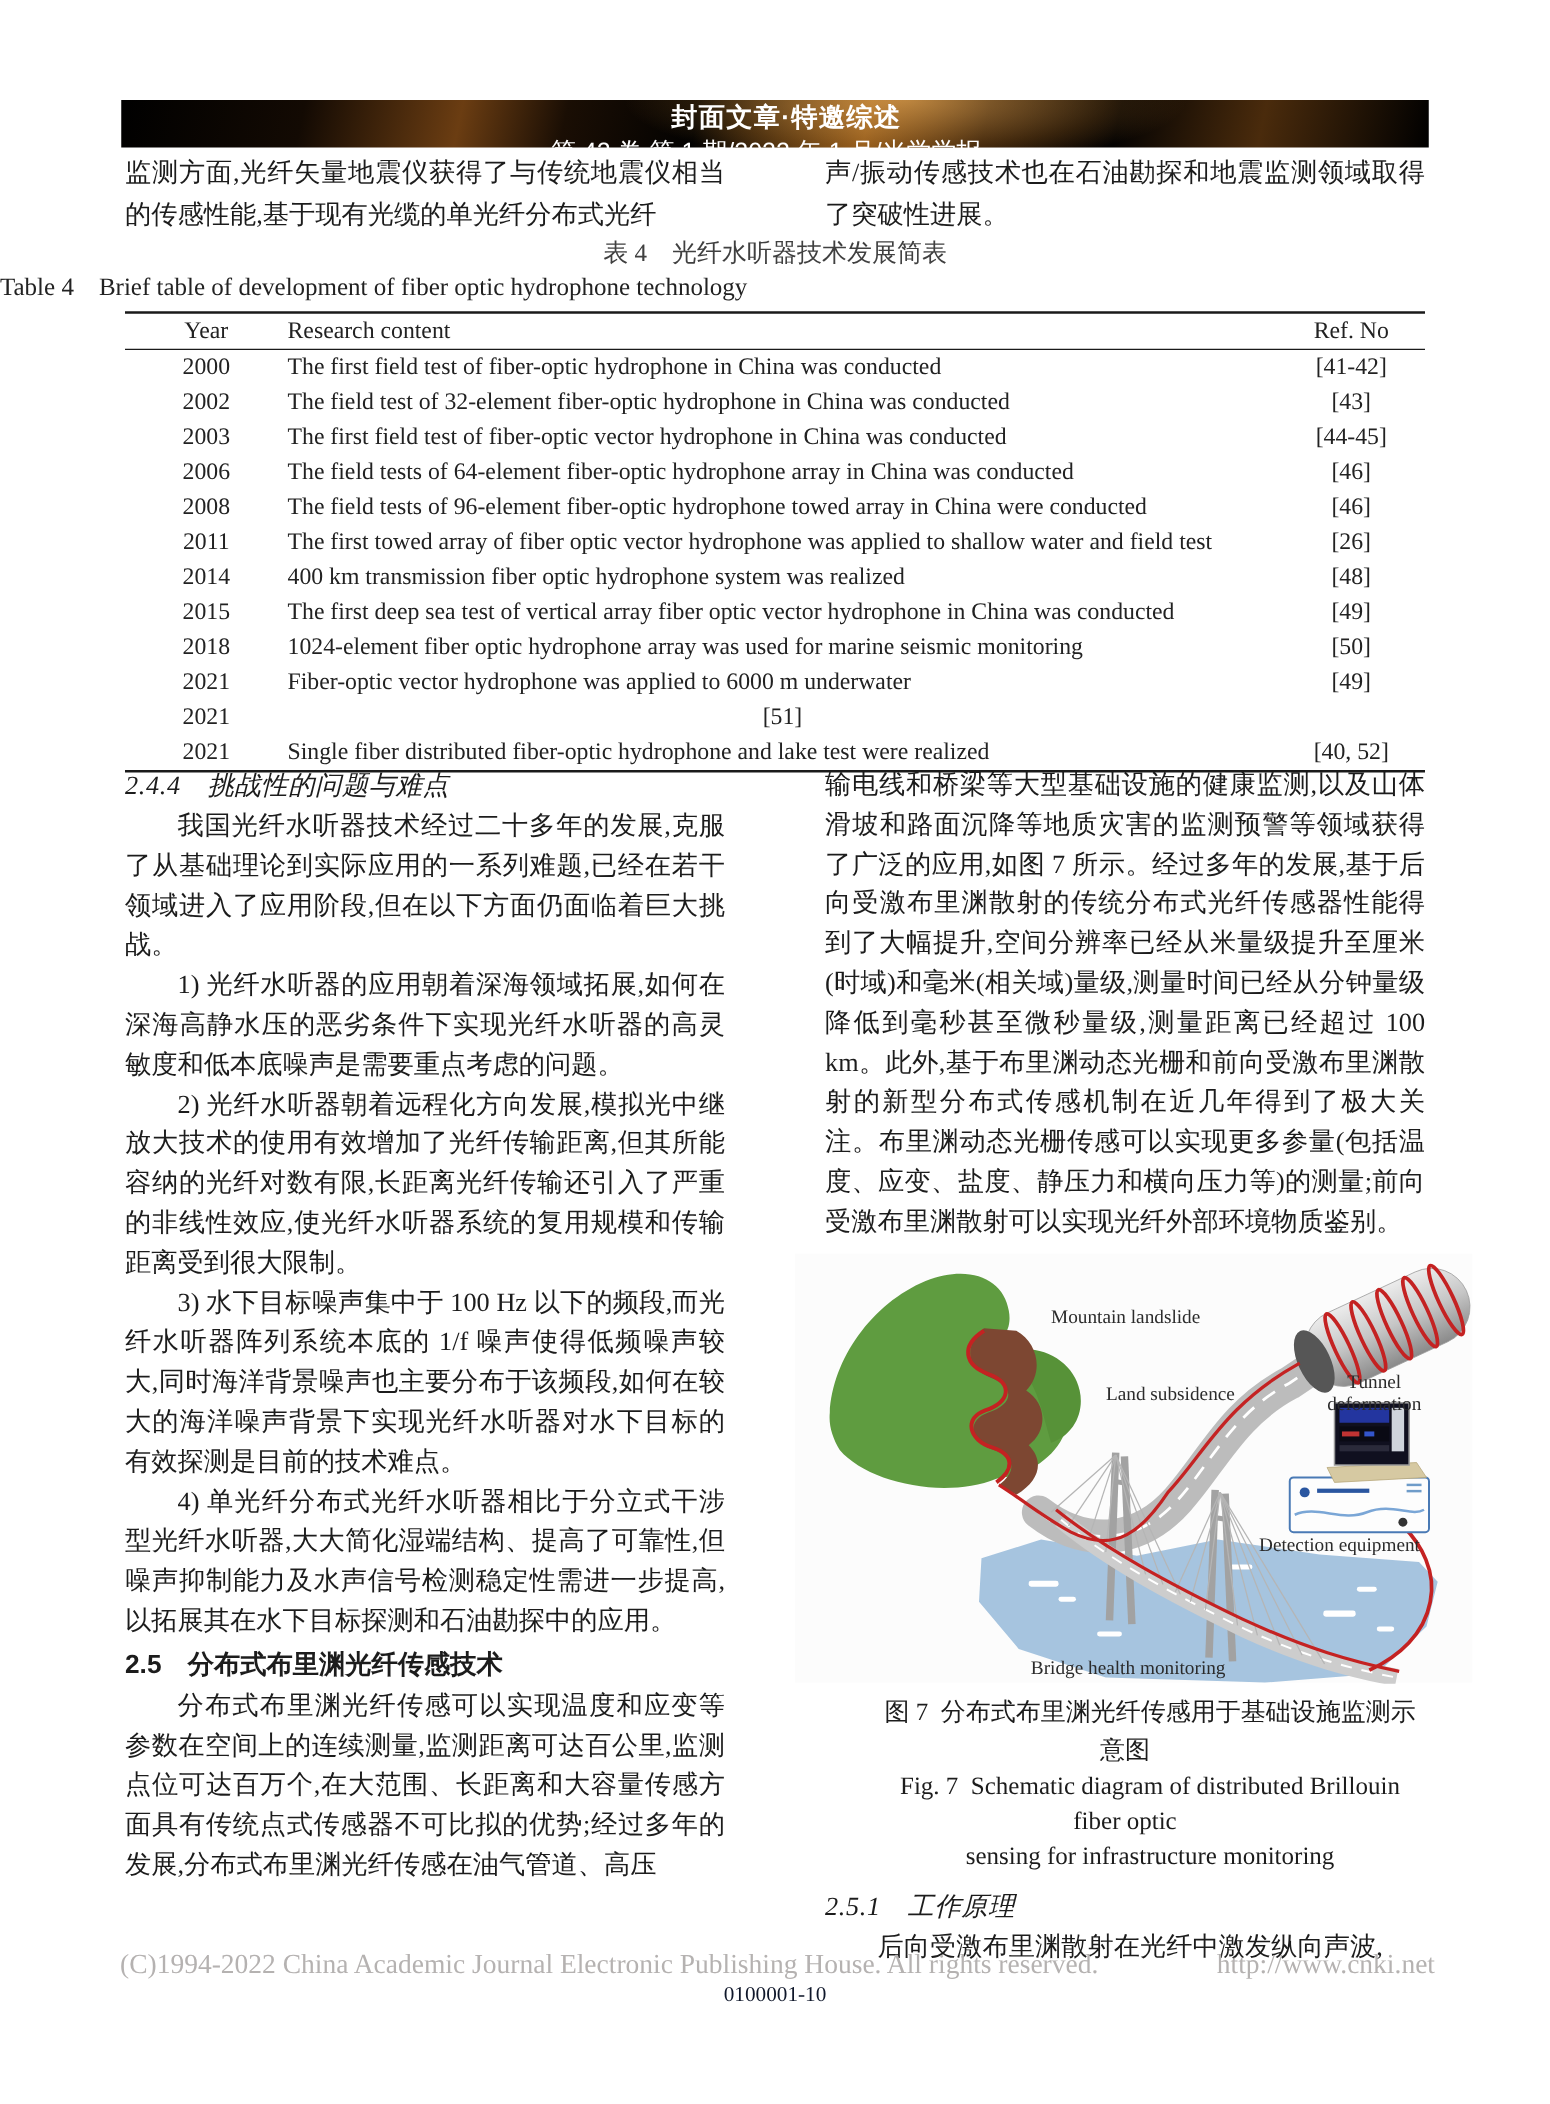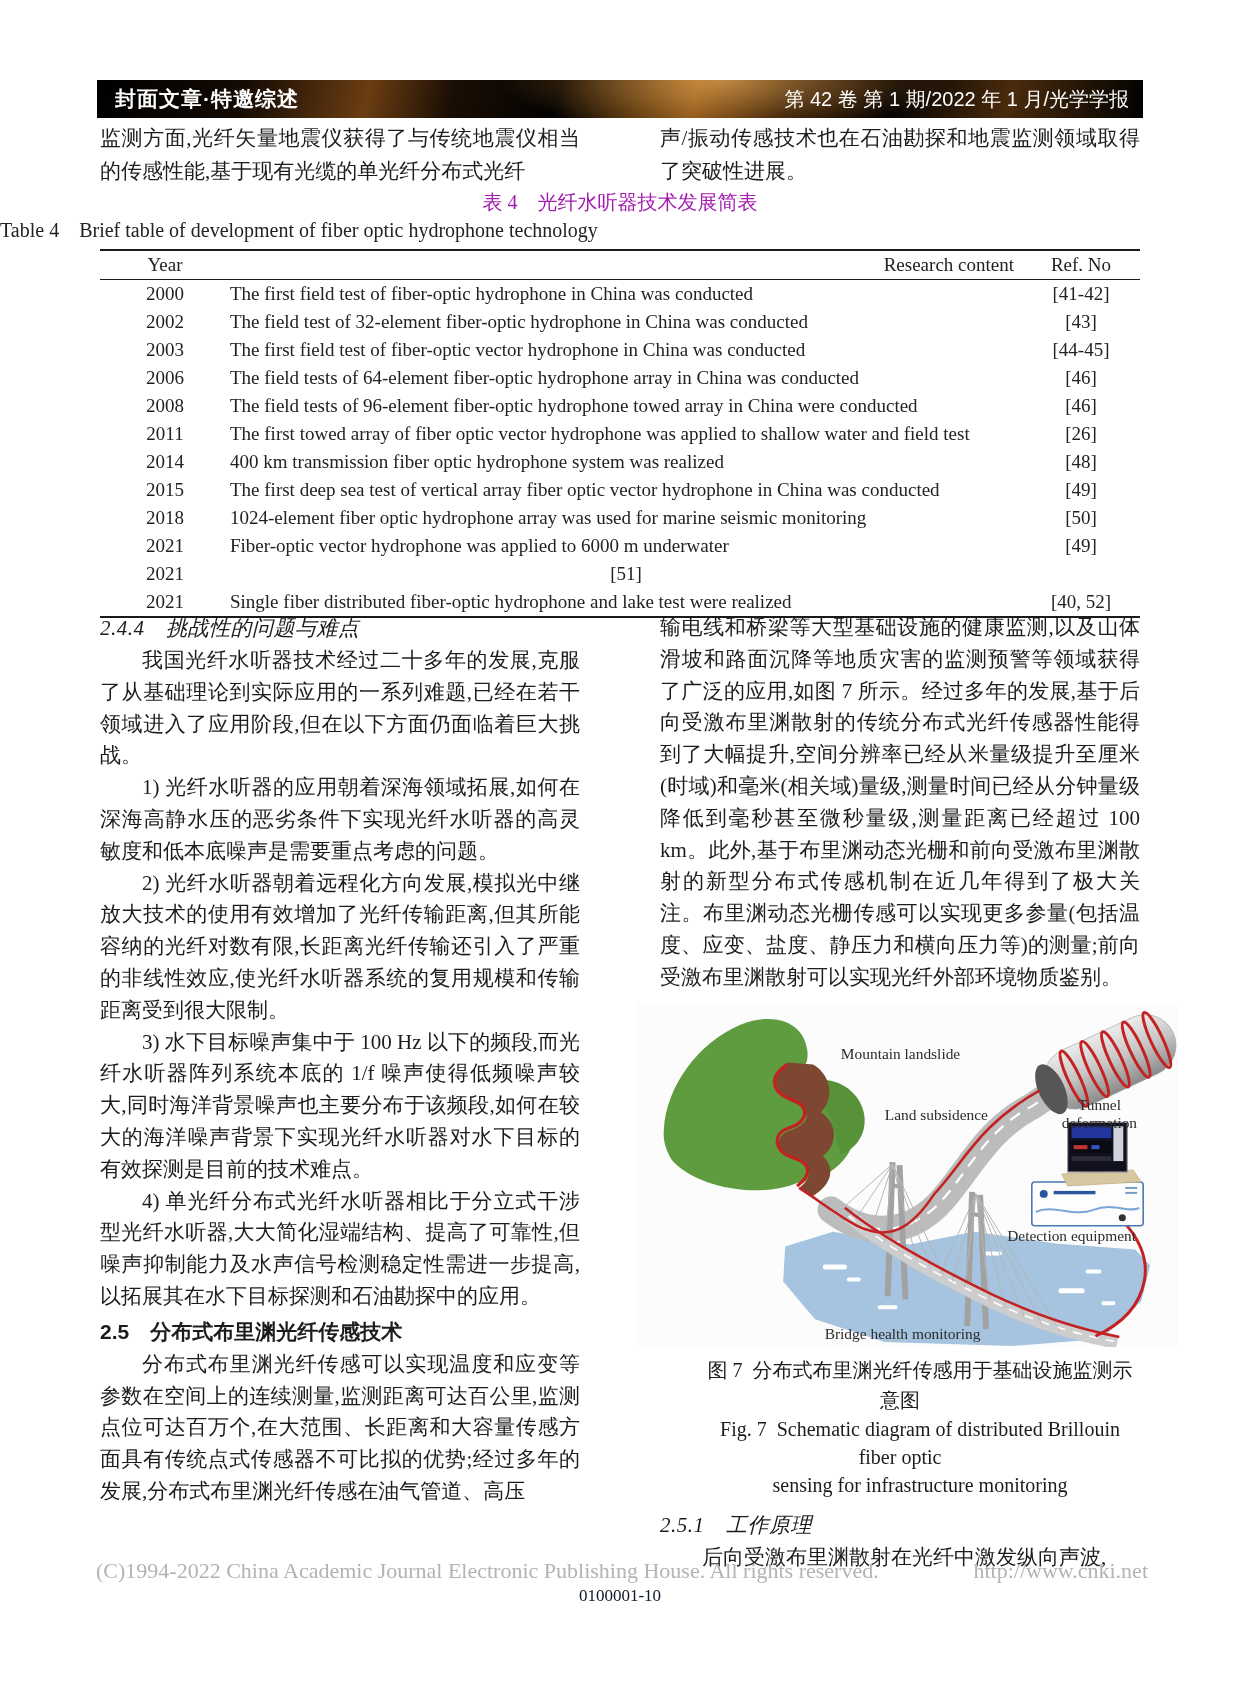--- a/index.html
+++ b/index.html
@@ -10,41 +10,42 @@
     font-family:"Liberation Serif","DejaVu Serif",serif; color:#1c1c1c;
   }
   
   .band {
     position:absolute; left:97px; right:97px; top:80px; height:38px;
     display:flex; align-items:center; justify-content:space-between;
     color:#ffffff;
     background:
       radial-gradient(ellipse 300px 70px at 60% 0%, rgba(255,190,100,0.55), rgba(210,140,50,0.18) 55%, transparent 75%),
       linear-gradient(102deg, #000 0%, #130a03 14%, #6b3d12 26%, #1a0e04 34%, #030201 44%, #8a5418 57%, #2a1706 66%, #050302 76%, #4a2b0c 87%, #000 100%);
+    flex-direction: column;
   }
   .band-left { padding-left:18px; font-size:21px; font-weight:bold; letter-spacing:1px;
     font-family:"Liberation Sans","DejaVu Sans",sans-serif; }
   .band-right { padding-right:14px; font-size:20px; font-weight:normal;
     font-family:"Liberation Sans","DejaVu Sans",sans-serif; }
   
   .intro { position:absolute; top:122px; left:100px; width:1040px; display:flex; gap:80px; }
   .intro .col { width:480px; font-size:21px; line-height:33px; text-align:justify; }
   
-  .tbl-cap-zh { position:absolute; top:189px; left:0; width:100%; text-align:center; font-size:20px; color:#a21caf; }
+  .tbl-cap-zh { position:absolute; top:189px; left:0; width:100%; text-align:center; font-size:20px; color:#404040; }
   .tbl-cap-en { position:absolute; top:219px; left:0; width:100%; text-align:left; font-size:20px; color:#222; }
   .dtable {
     position:absolute; top:249px; left:100px; width:1040px;
     border-top:2.5px solid #1a1a1a; border-bottom:2.5px solid #1a1a1a;
     font-size:19px; color:#222;
   }
   .trow { display:grid; grid-template-columns:130px 1fr 118px; align-items:center; height:28px; }
   .trow.head { border-bottom:1.3px solid #1a1a1a; height:29px; }
   .tc-year { text-align:center; }
   .tc-content { text-align:left; padding-right:8px; }
-  .trow.head .tc-content { text-align:right; }
+  .trow.head .tc-content { text-align:left; }
   .tc-ref { text-align:center; white-space:nowrap; }
   
   .cols { position:absolute; top:612px; left:100px; width:1040px; display:flex; gap:80px; }
   .bcol { width:480px; font-size:21px; line-height:31.8px; text-align:justify; }
   .bcol p { text-indent:2em; }
   .bcol p.noindent { text-indent:0; }
   .h-kai { font-style:italic; font-size:21px; line-height:33px; letter-spacing:0.5px; }
   .h-bold { font-family:"Liberation Sans","DejaVu Sans",sans-serif; font-weight:bold;
             font-size:21px; line-height:34px; margin-top:2px; }
   

